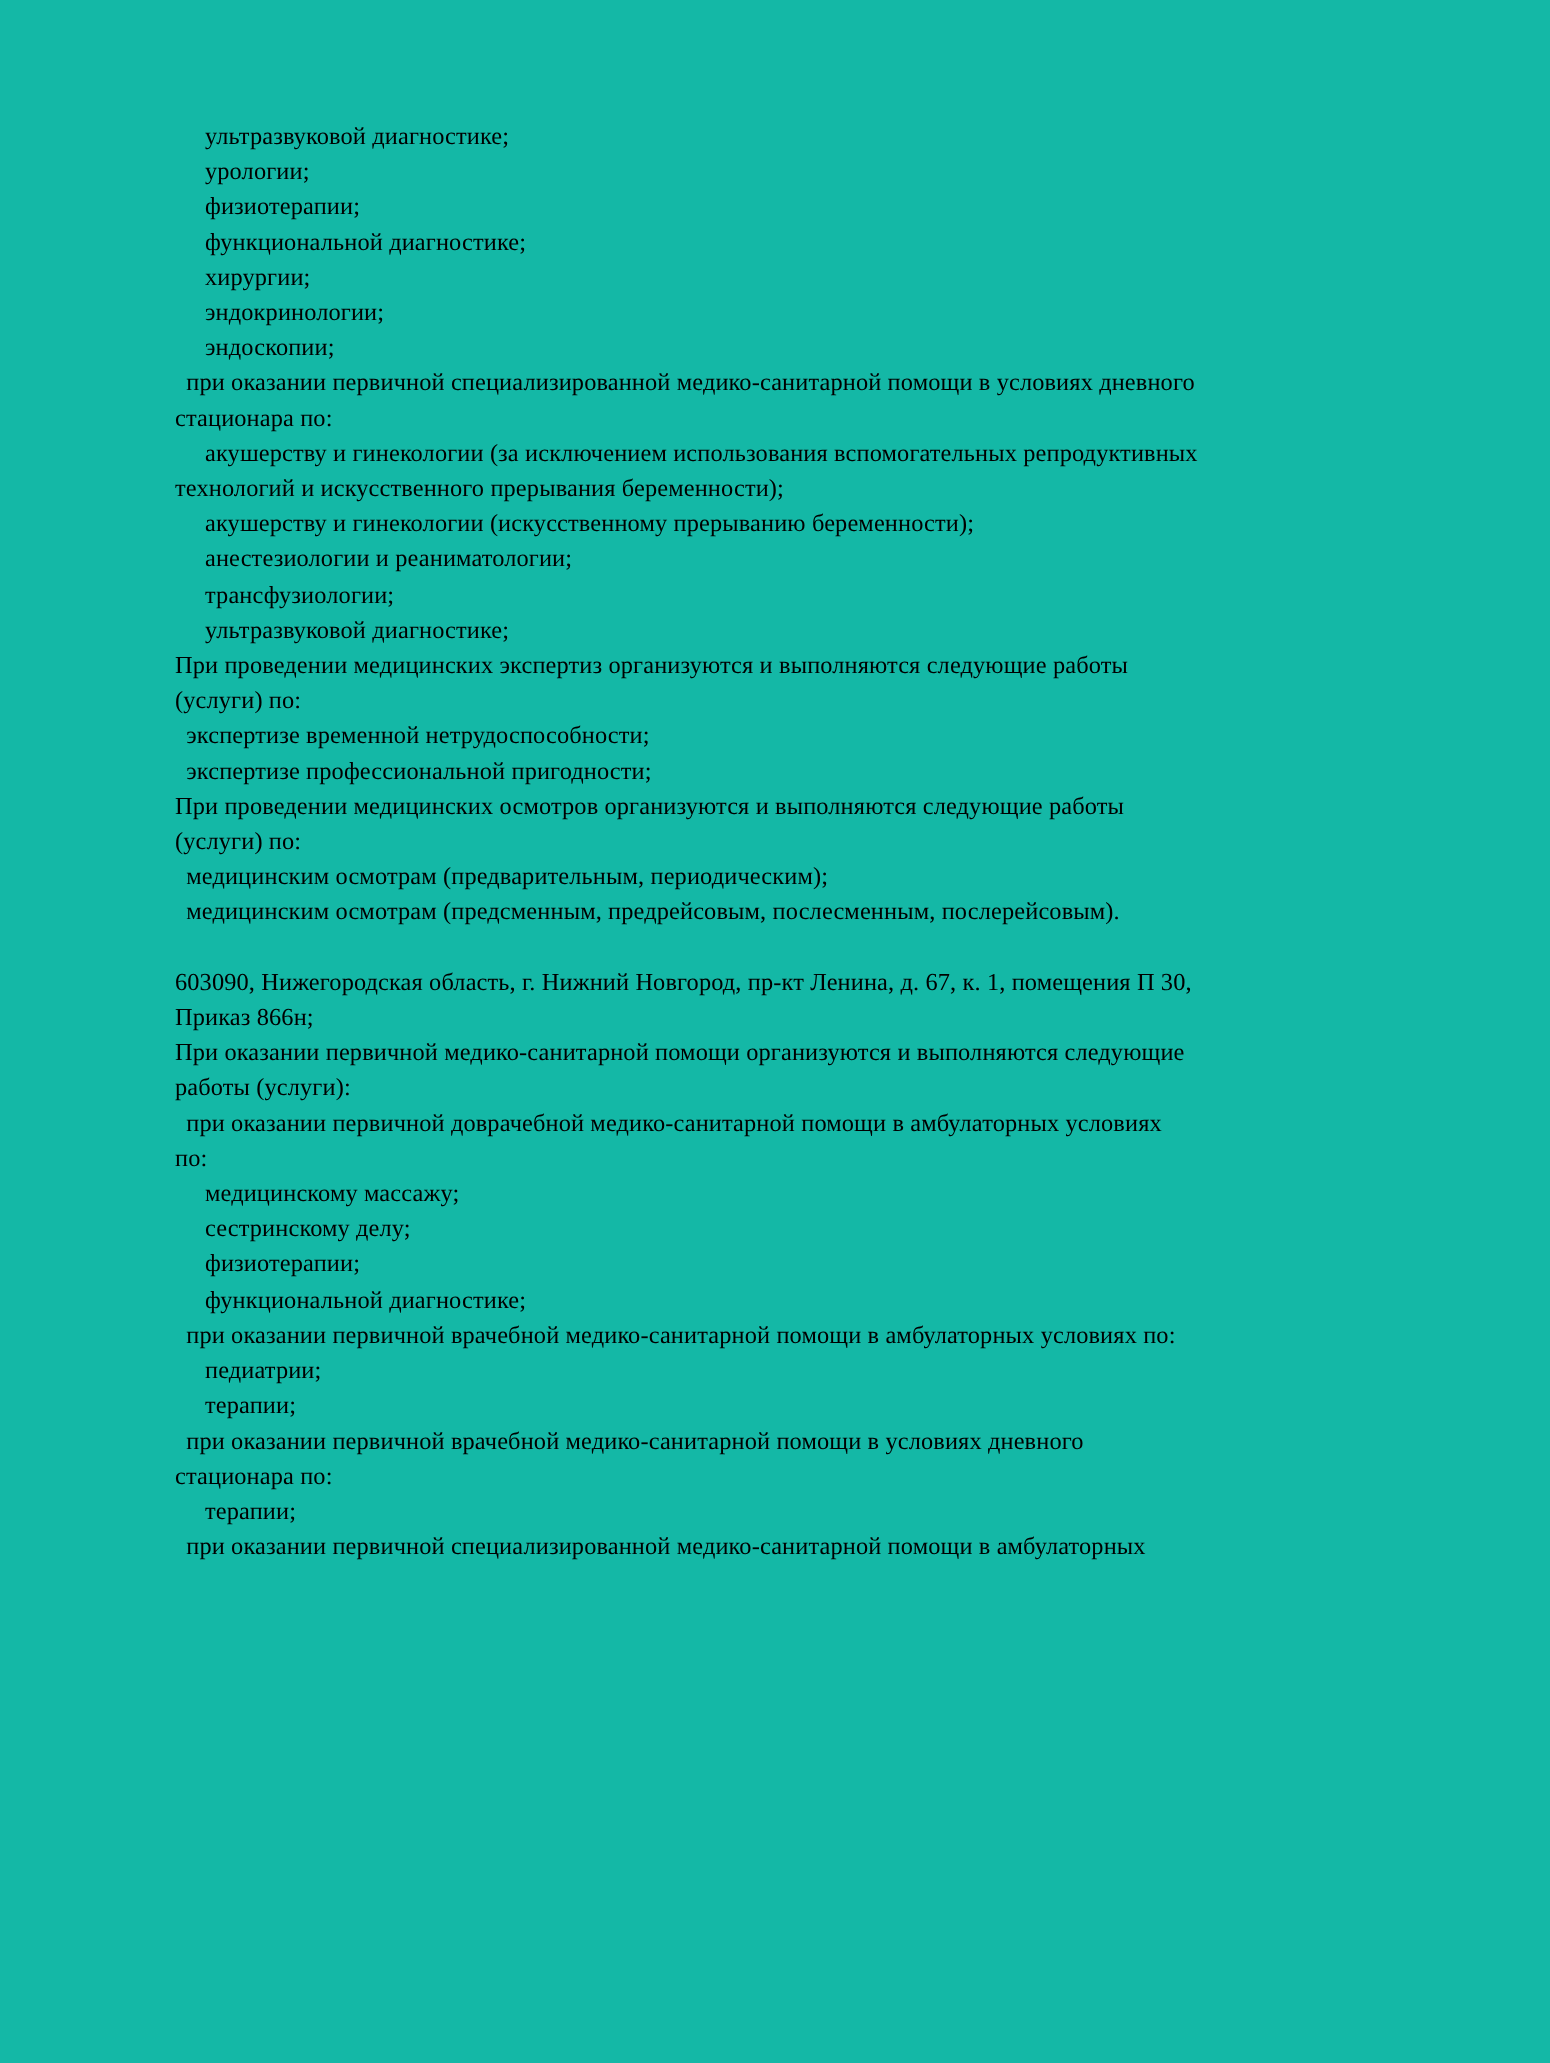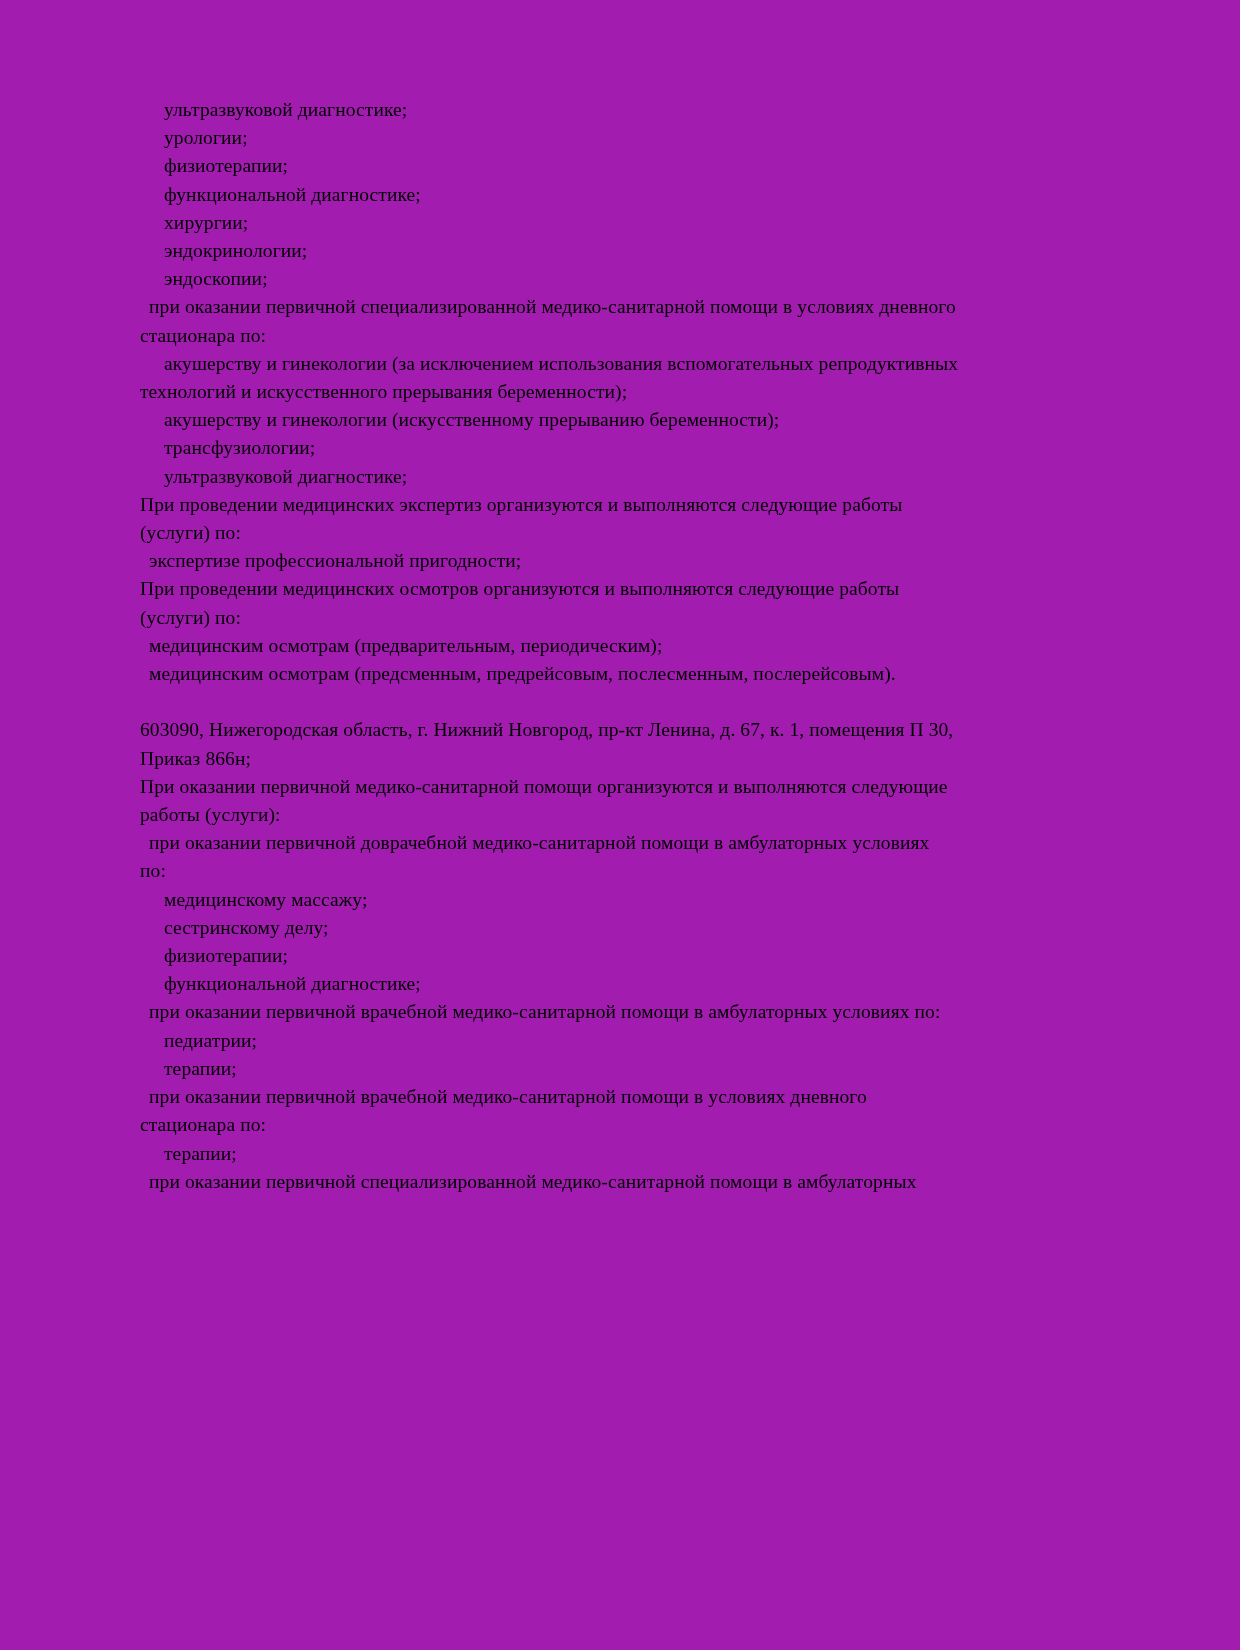--- a/index.html
+++ b/index.html
@@ -4,21 +4,21 @@
 <style>
   html, body {
     margin: 0;
     padding: 0;
     background: #ffffff;
   }
   .page {
     position: relative;
     width: 1240px;
     height: 1650px;
-    background: #a21caf;
+    background: #14b8a6;
     font-family: "Liberation Serif", "DejaVu Serif", serif;
     color: #000000;
     overflow: hidden;
   }
   .content {
     position: absolute;
     left: 140px;
     top: 96px;
     width: 1005px;
   }
@@ -44,24 +44,26 @@
       <div class="line indent-2">физиотерапии;</div>
       <div class="line indent-2">функциональной диагностике;</div>
       <div class="line indent-2">хирургии;</div>
       <div class="line indent-2">эндокринологии;</div>
       <div class="line indent-2">эндоскопии;</div>
       <div class="line indent-1">при оказании первичной специализированной медико-санитарной помощи в условиях дневного</div>
       <div class="line indent-0">стационара по:</div>
       <div class="line indent-2">акушерству и гинекологии (за исключением использования вспомогательных репродуктивных</div>
       <div class="line indent-0">технологий и искусственного прерывания беременности);</div>
       <div class="line indent-2">акушерству и гинекологии (искусственному прерыванию беременности);</div>
+      <div class="line indent-2">анестезиологии и реаниматологии;</div>
       <div class="line indent-2">трансфузиологии;</div>
       <div class="line indent-2">ультразвуковой диагностике;</div>
       <div class="line indent-0">При проведении медицинских экспертиз организуются и выполняются следующие работы</div>
       <div class="line indent-0">(услуги) по:</div>
+      <div class="line indent-1">экспертизе временной нетрудоспособности;</div>
       <div class="line indent-1">экспертизе профессиональной пригодности;</div>
       <div class="line indent-0">При проведении медицинских осмотров организуются и выполняются следующие работы</div>
       <div class="line indent-0">(услуги) по:</div>
       <div class="line indent-1">медицинским осмотрам (предварительным, периодическим);</div>
       <div class="line indent-1">медицинским осмотрам (предсменным, предрейсовым, послесменным, послерейсовым).</div>
       <div class="line indent-0 blank"></div>
       <div class="line indent-0">603090, Нижегородская область, г. Нижний Новгород, пр-кт Ленина, д. 67, к. 1, помещения П 30,</div>
       <div class="line indent-0">Приказ 866н;</div>
       <div class="line indent-0">При оказании первичной медико-санитарной помощи организуются и выполняются следующие</div>
       <div class="line indent-0">работы (услуги):</div>

